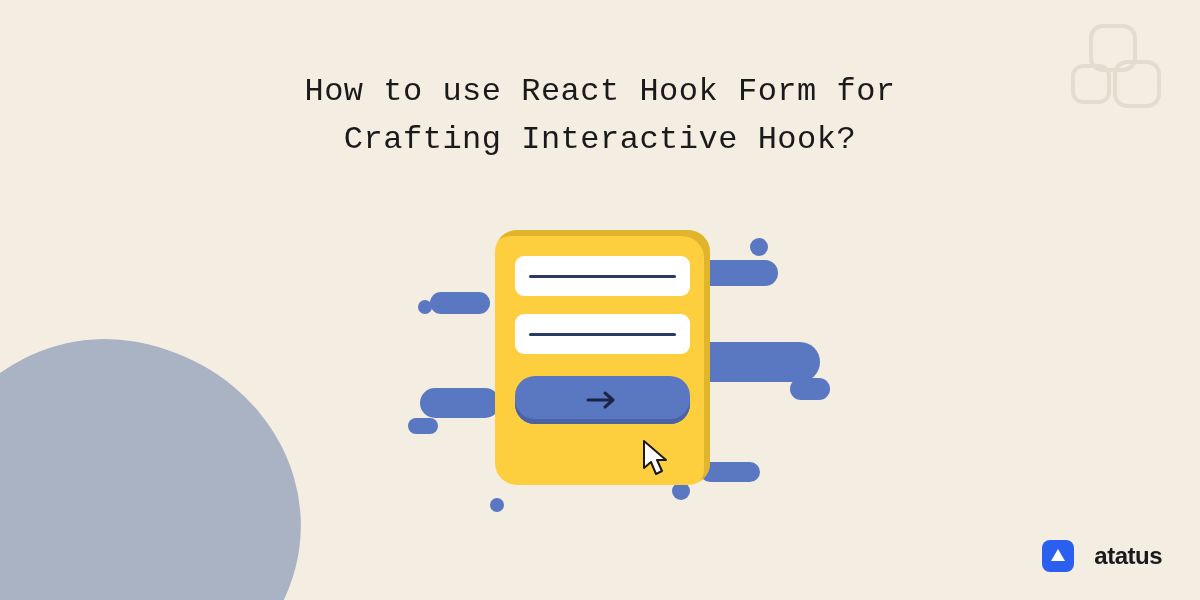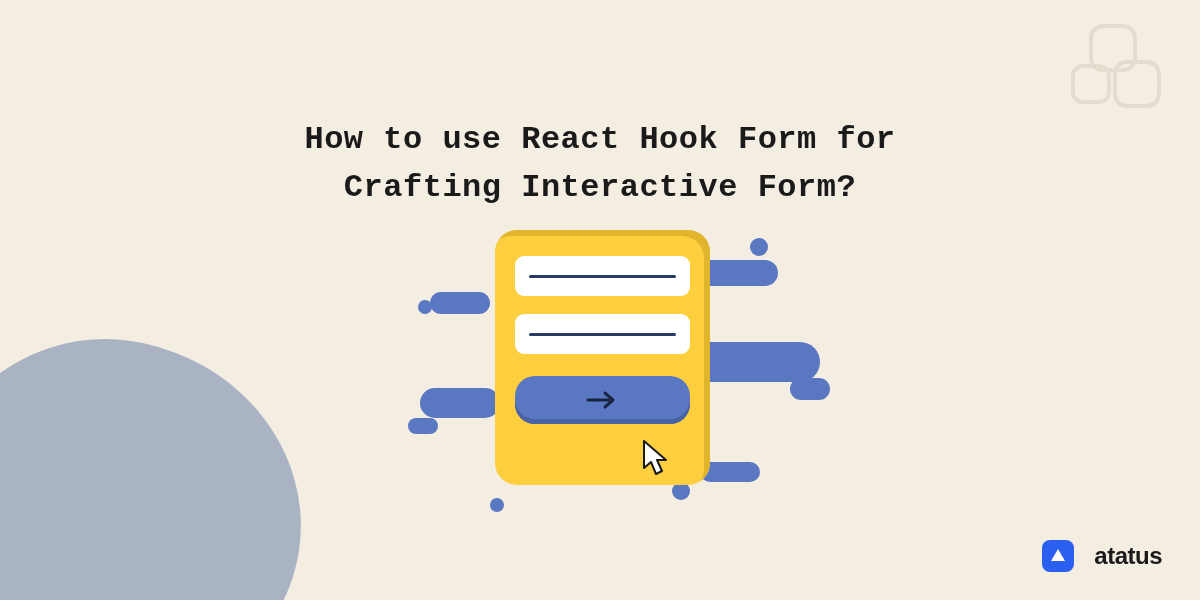--- a/index.html
+++ b/index.html
@@ -8,25 +8,24 @@
       height: 600px;
       background: #f3ede2;
       position: relative;
       overflow: hidden;
       font-family: 'Courier New', Courier, monospace;
     }
     .title {
       text-align: center;
       padding-top: 68px;
       font-size: 32px;
-      font-weight: 700;
+      font-weight: 400;
       color: #1a1a1a;
       line-height: 1.5;
       letter-spacing: 0.5px;
-      margin-top: 48px;
     }
     .corner-squares {
       position: absolute;
       top: 20px;
       right: 25px;
     }
     .corner-squares .sq {
       stroke: #e3dccf;
       stroke-width: 4;
       fill: none;
@@ -146,21 +145,21 @@
 <div class="corner-squares">
   <svg width="110" height="110" viewBox="0 0 110 110">
     <rect class="sq" x="26" y="6" width="44" height="44" rx="12"></rect>
     <rect class="sq" x="50" y="42" width="44" height="44" rx="12"></rect>
     <rect class="sq" x="8" y="46" width="36" height="36" rx="10"></rect>
   </svg>
 </div>
 
 <div class="title">
   <div>How to use React Hook Form for</div>
-  <div>Crafting Interactive Form?</div>
+  <div>Crafting Interactive Hook?</div>
 </div>
 
 <div class="blob"></div>
 
 <div class="illustration">
   <div class="splash s1"></div>
   <div class="splash s2"></div>
   <div class="splash s3"></div>
   <div class="splash s3b"></div>
   <div class="splash s4"></div>

